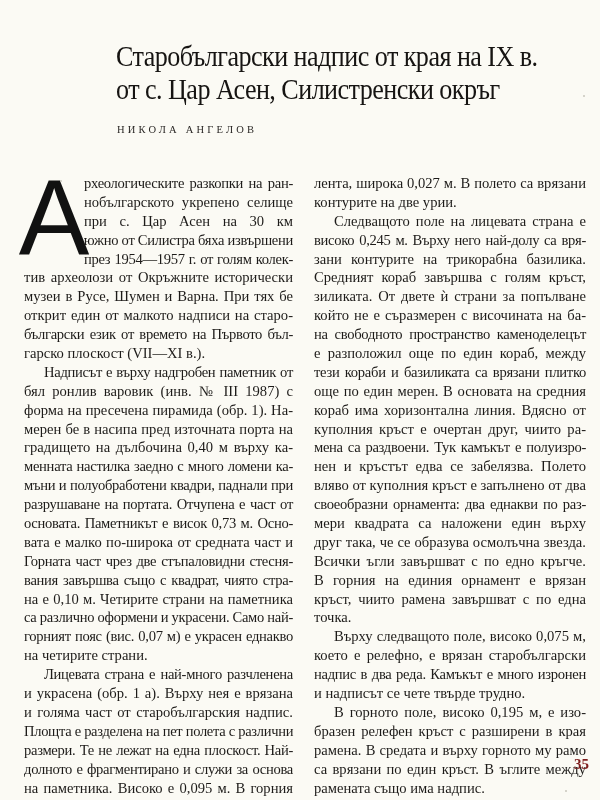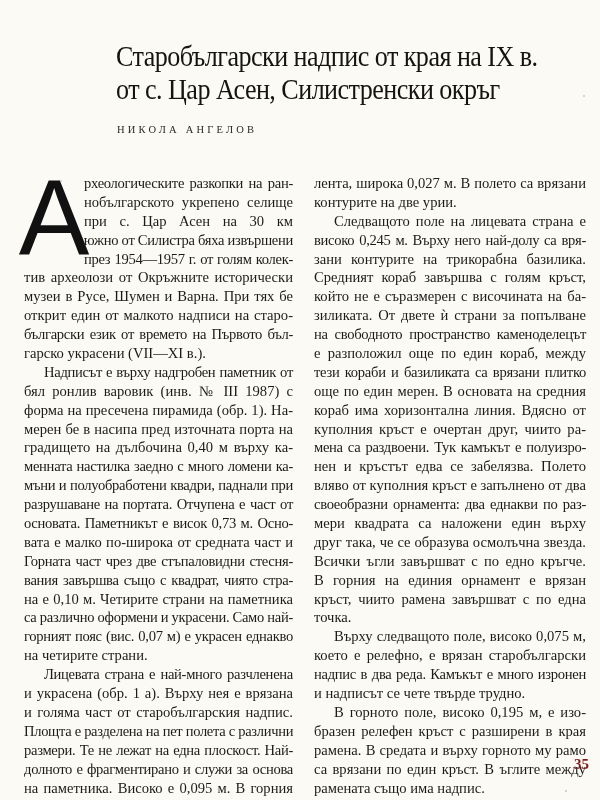--- a/index.html
+++ b/index.html
@@ -125,21 +125,21 @@
   <div class="col col-left">
     <span class="ln dc" style="letter-spacing: -0.3px;">рхеологическите разкопки на ран-</span>
     <span class="ln dc">нобългарското укрепено селище</span>
     <span class="ln dc">при с. Цар Асен на 30 км</span>
     <span class="ln dc" style="letter-spacing: -0.3px; transform: scaleX(0.997); width: 269.764px;">южно от Силистра бяха извършени</span>
     <span class="ln dc" style="letter-spacing: -0.3px;">през 1954—1957 г. от голям колек-</span>
     <span class="ln">тив археолози от Окръжните исторически</span>
     <span class="ln">музеи в Русе, Шумен и Варна. При тях бе</span>
     <span class="ln">открит един от малкото надписи на старо-</span>
     <span class="ln" style="letter-spacing: -0.3px;">български език от времето на Първото бъл-</span>
-    <span class="ln last">гарско украсени (VII—XI в.).</span>
+    <span class="ln last">гарско плоскост (VII—XI в.).</span>
     <span class="ln indent" style="letter-spacing: -0.3px;">Надписът е върху надгробен паметник от</span>
     <span class="ln">бял ронлив варовик (инв. № III 1987) с</span>
     <span class="ln">форма на пресечена пирамида (обр. 1). На-</span>
     <span class="ln">мерен бе в насипа пред източната порта на</span>
     <span class="ln">градището на дълбочина 0,40 м върху ка-</span>
     <span class="ln" style="letter-spacing: -0.3px;">менната настилка заедно с много ломени ка-</span>
     <span class="ln" style="letter-spacing: -0.3px;">мъни и полуобработени квадри, паднали при</span>
     <span class="ln" style="letter-spacing: -0.3px;">разрушаване на портата. Отчупена е част от</span>
     <span class="ln" style="letter-spacing: -0.3px;">основата. Паметникът е висок 0,73 м. Осно-</span>
     <span class="ln">вата е малко по-широка от средната част и</span>
@@ -159,22 +159,22 @@
 
   </div>
 
   <div class="col col-right">
     <span class="ln">лента, широка 0,027 м. В полето са врязани</span>
     <span class="ln last">контурите на две урии.</span>
     <span class="ln indent">Следващото поле на лицевата страна е</span>
     <span class="ln" style="letter-spacing: -0.3px;">високо 0,245 м. Върху него най-долу са вря-</span>
     <span class="ln">зани контурите на трикорабна базилика.</span>
     <span class="ln">Средният кораб завършва с голям кръст,</span>
+    <span class="ln">зиликата. От двете ѝ страни за попълване</span>
     <span class="ln">който не е съразмерен с височината на ба-</span>
-    <span class="ln">зиликата. От двете ѝ страни за попълване</span>
     <span class="ln" style="letter-spacing: -0.3px;">на свободното пространство каменоделецът</span>
     <span class="ln">е разположил още по един кораб, между</span>
     <span class="ln" style="letter-spacing: -0.3px;">тези кораби и базиликата са врязани плитко</span>
     <span class="ln">още по един мерен. В основата на средния</span>
     <span class="ln">кораб има хоризонтална линия. Вдясно от</span>
     <span class="ln">куполния кръст е очертан друг, чиито ра-</span>
     <span class="ln" style="letter-spacing: -0.3px;">мена са раздвоени. Тук камъкът е полуизро-</span>
     <span class="ln">нен и кръстът едва се забелязва. Полето</span>
     <span class="ln">вляво от куполния кръст е запълнено от два</span>
     <span class="ln" style="letter-spacing: -0.3px;">своеобразни орнамента: два еднакви по раз-</span>

